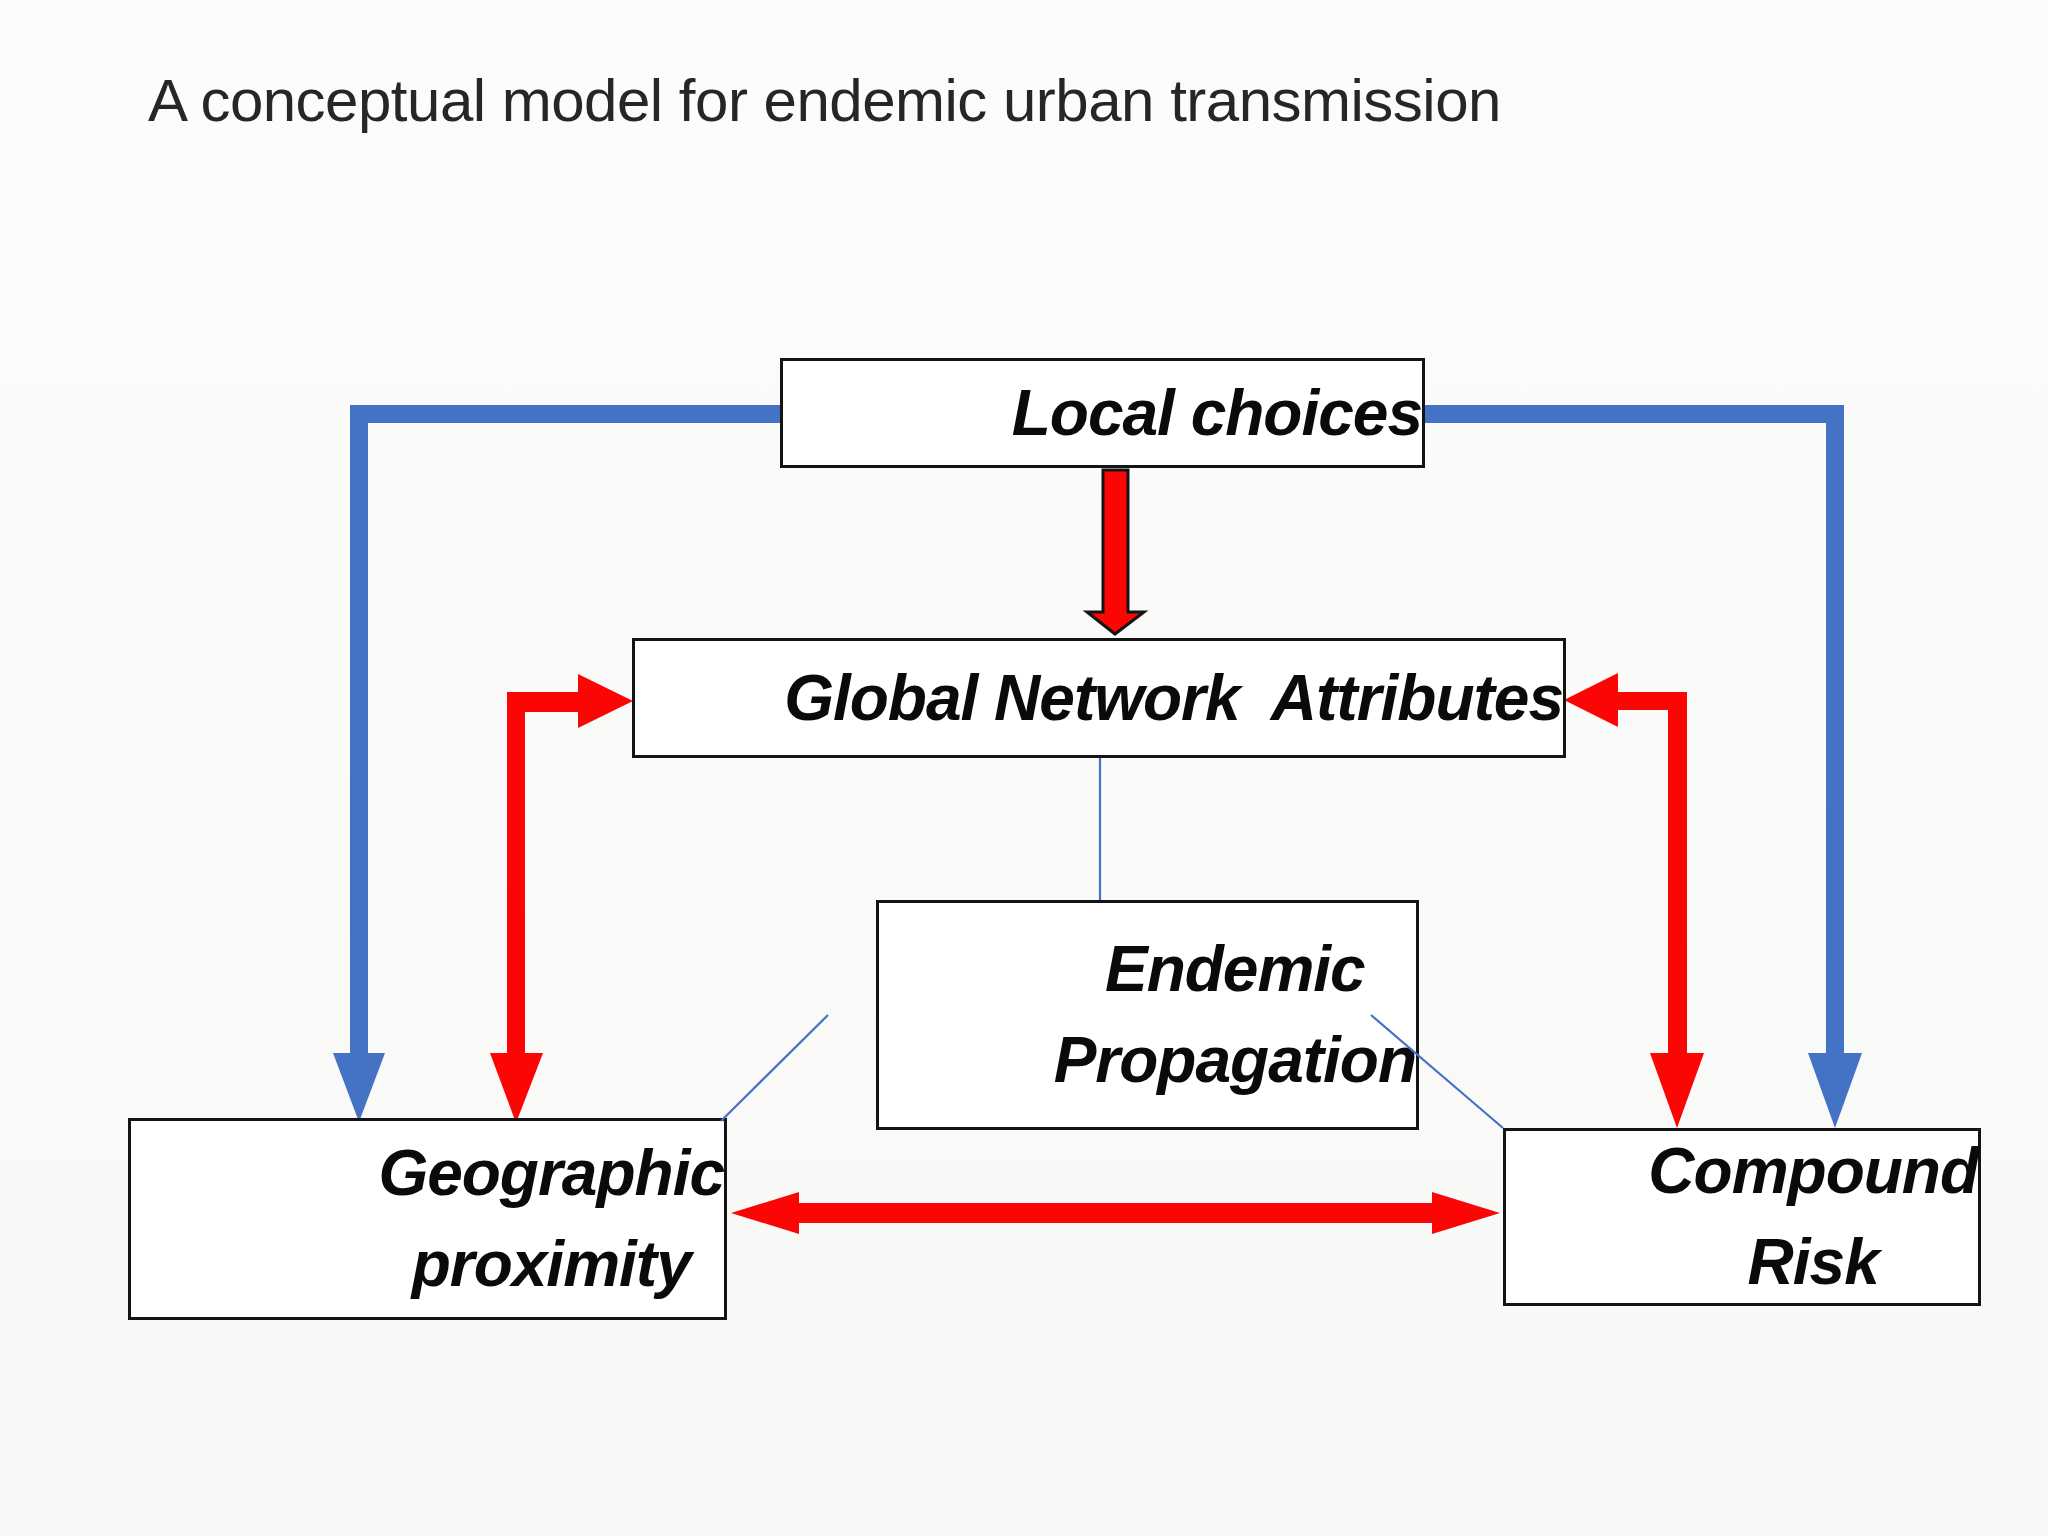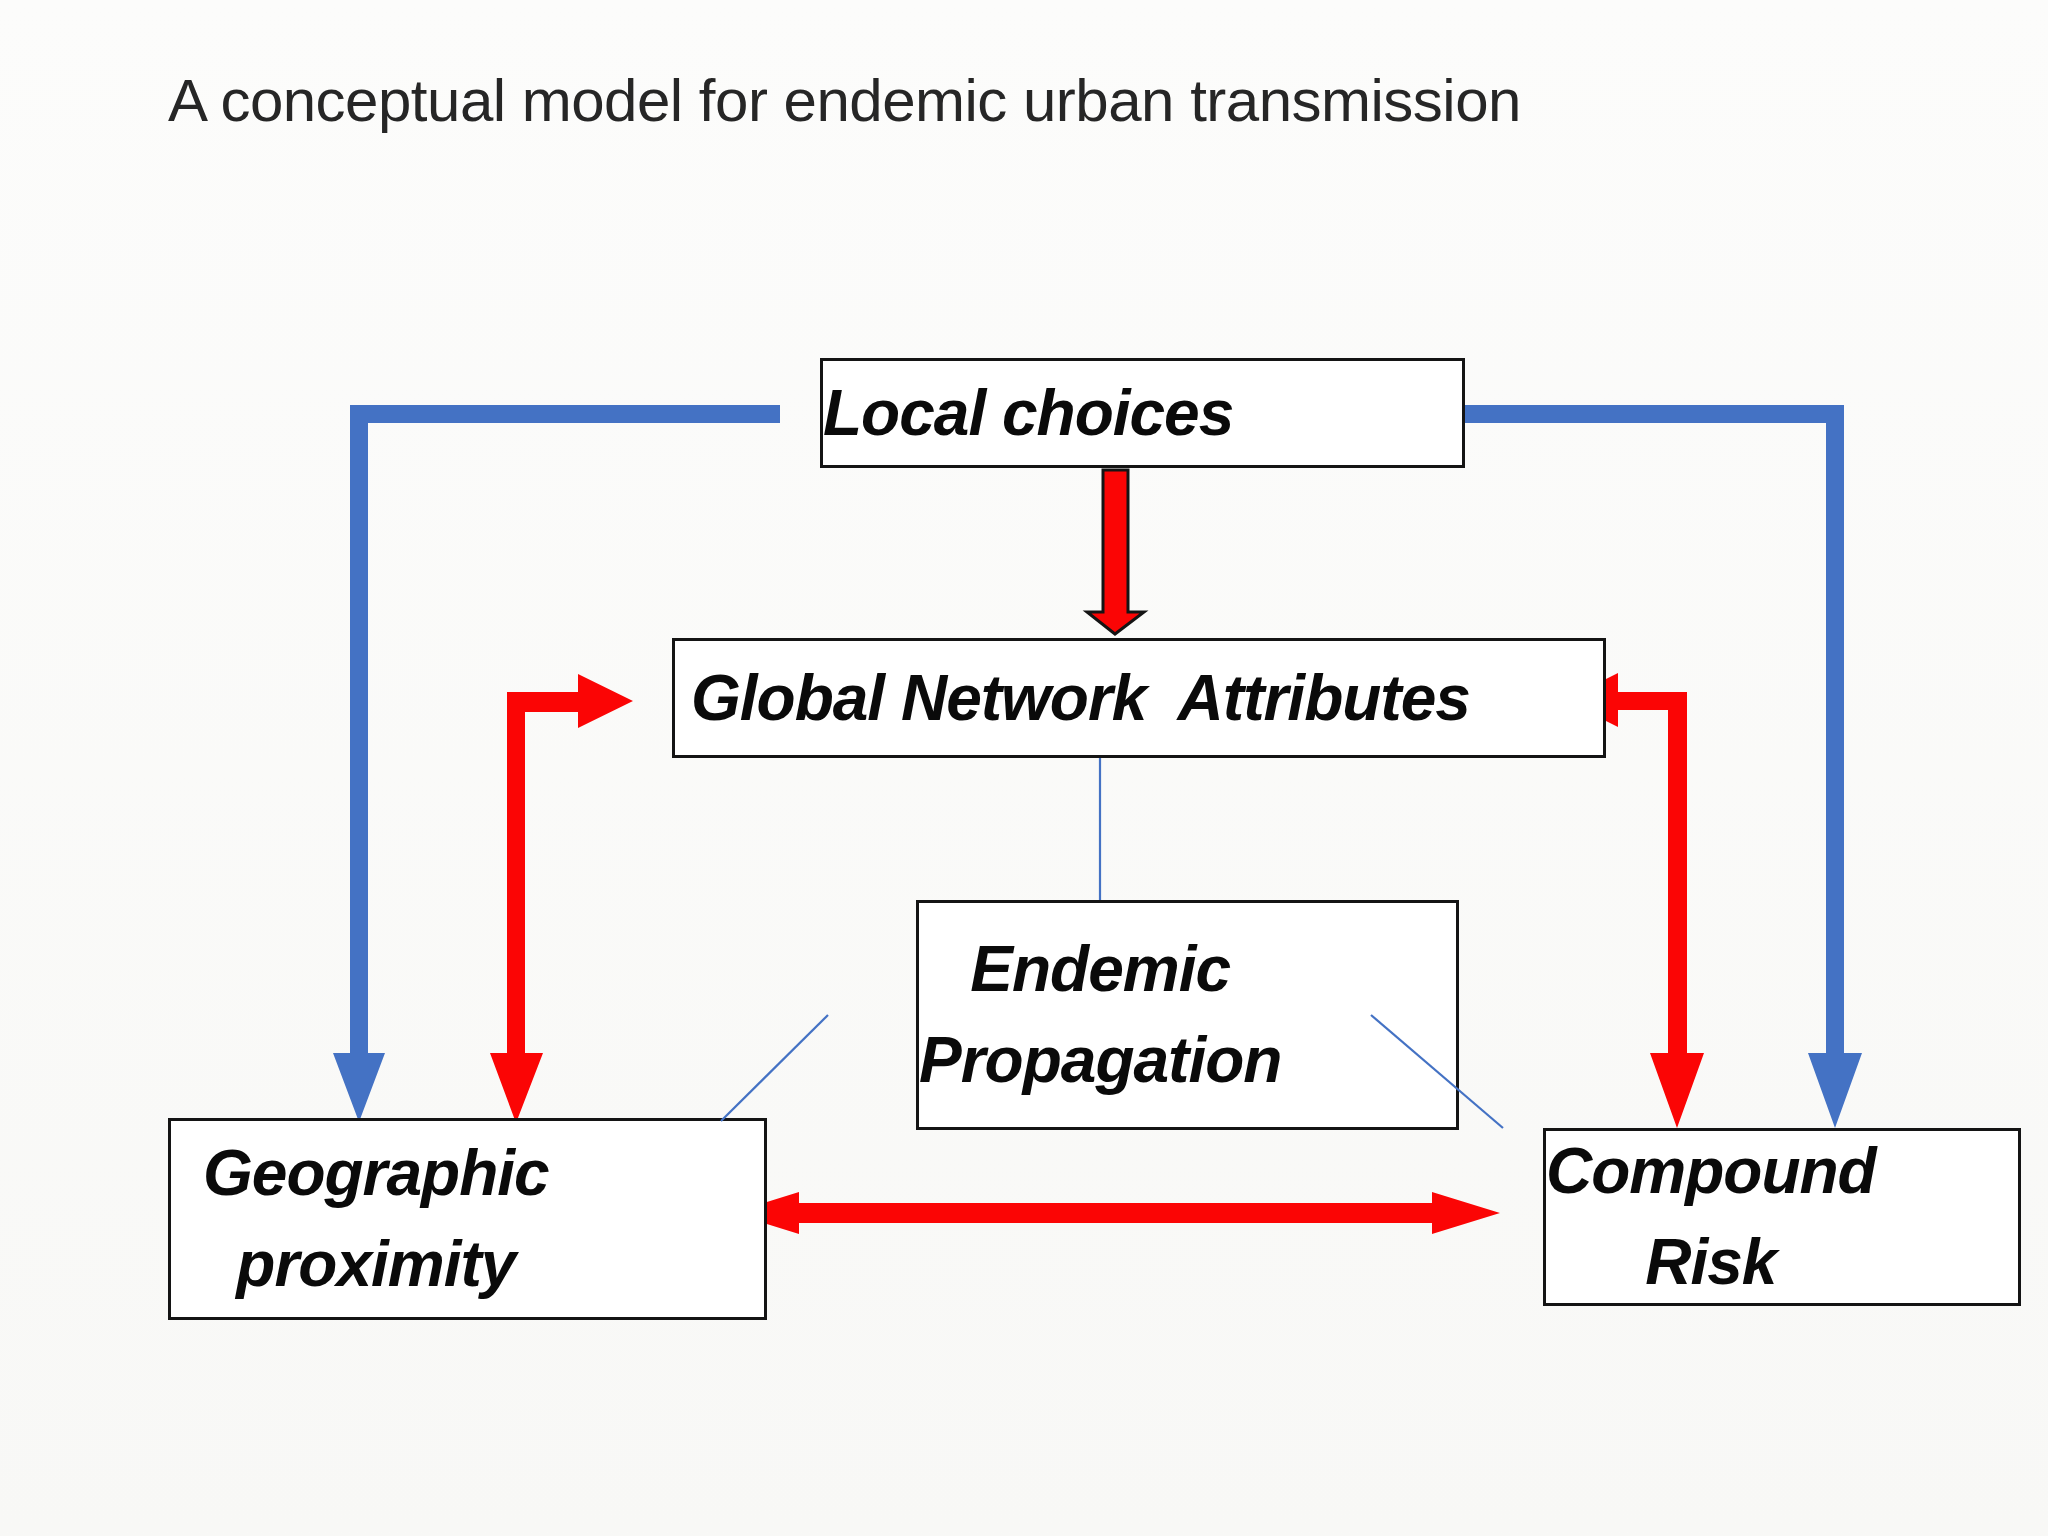--- a/index.html
+++ b/index.html
@@ -10,21 +10,21 @@
   .stage {
     position: relative;
     width: 2048px;
     height: 1536px;
     overflow: hidden;
     background: linear-gradient(180deg, var(--background) 0%, #f8f8f6 100%);
     font-family: "Liberation Sans", sans-serif;
   }
   .title {
     position: absolute;
-    left: 168px;
+    left: 148px;
     top: 66px;
     font-size: 60px;
     font-weight: 400;
     letter-spacing: -0.5px;
     color: var(--title-color);
     white-space: nowrap;
   }
   .layer {
     position: absolute;
     left: 0;
@@ -35,23 +35,22 @@
   .layer-bottom { z-index: 0; }
   .layer-top { z-index: 2; pointer-events: none; }
   .node {
     position: absolute;
     z-index: 1;
     box-sizing: border-box;
     background: var(--box-fill);
     border: 3px solid var(--box-border);
     display: flex;
     align-items: center;
-    justify-content: flex-start;
+    justify-content: flex-end;
     text-align: center;
-    margin-left: 40px;
   }
   .box-label {
     font-style: italic;
     font-weight: 700;
     font-size: 64px;
     letter-spacing: -1px;
     line-height: 1.42;
     color: var(--label-color);
     white-space: pre-wrap;
   }

